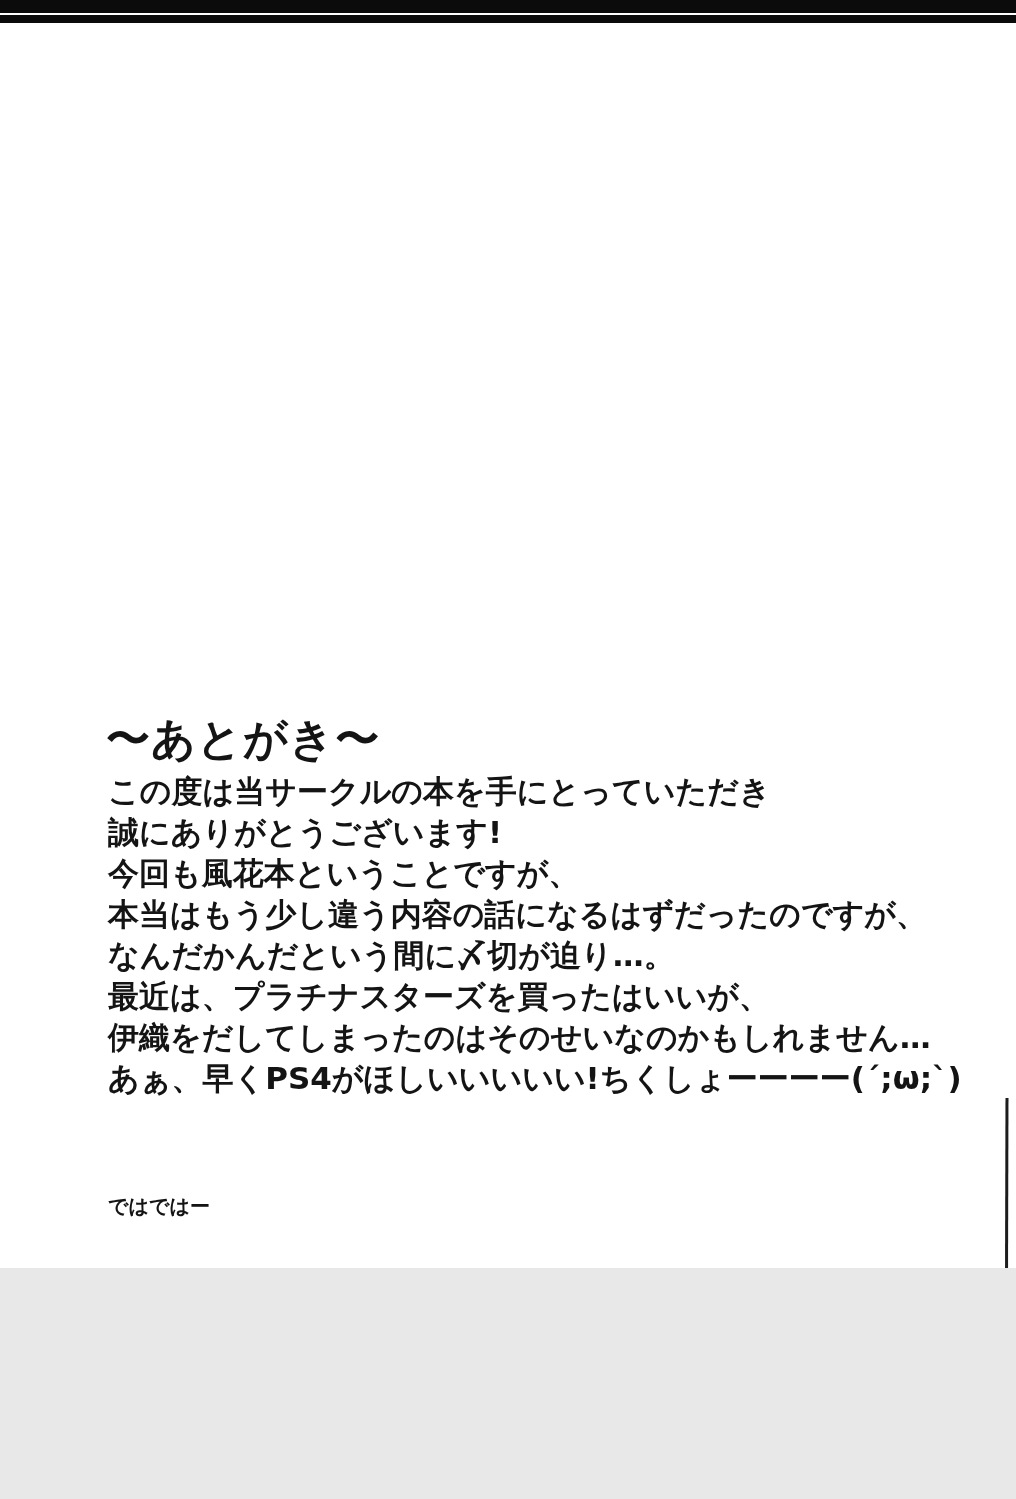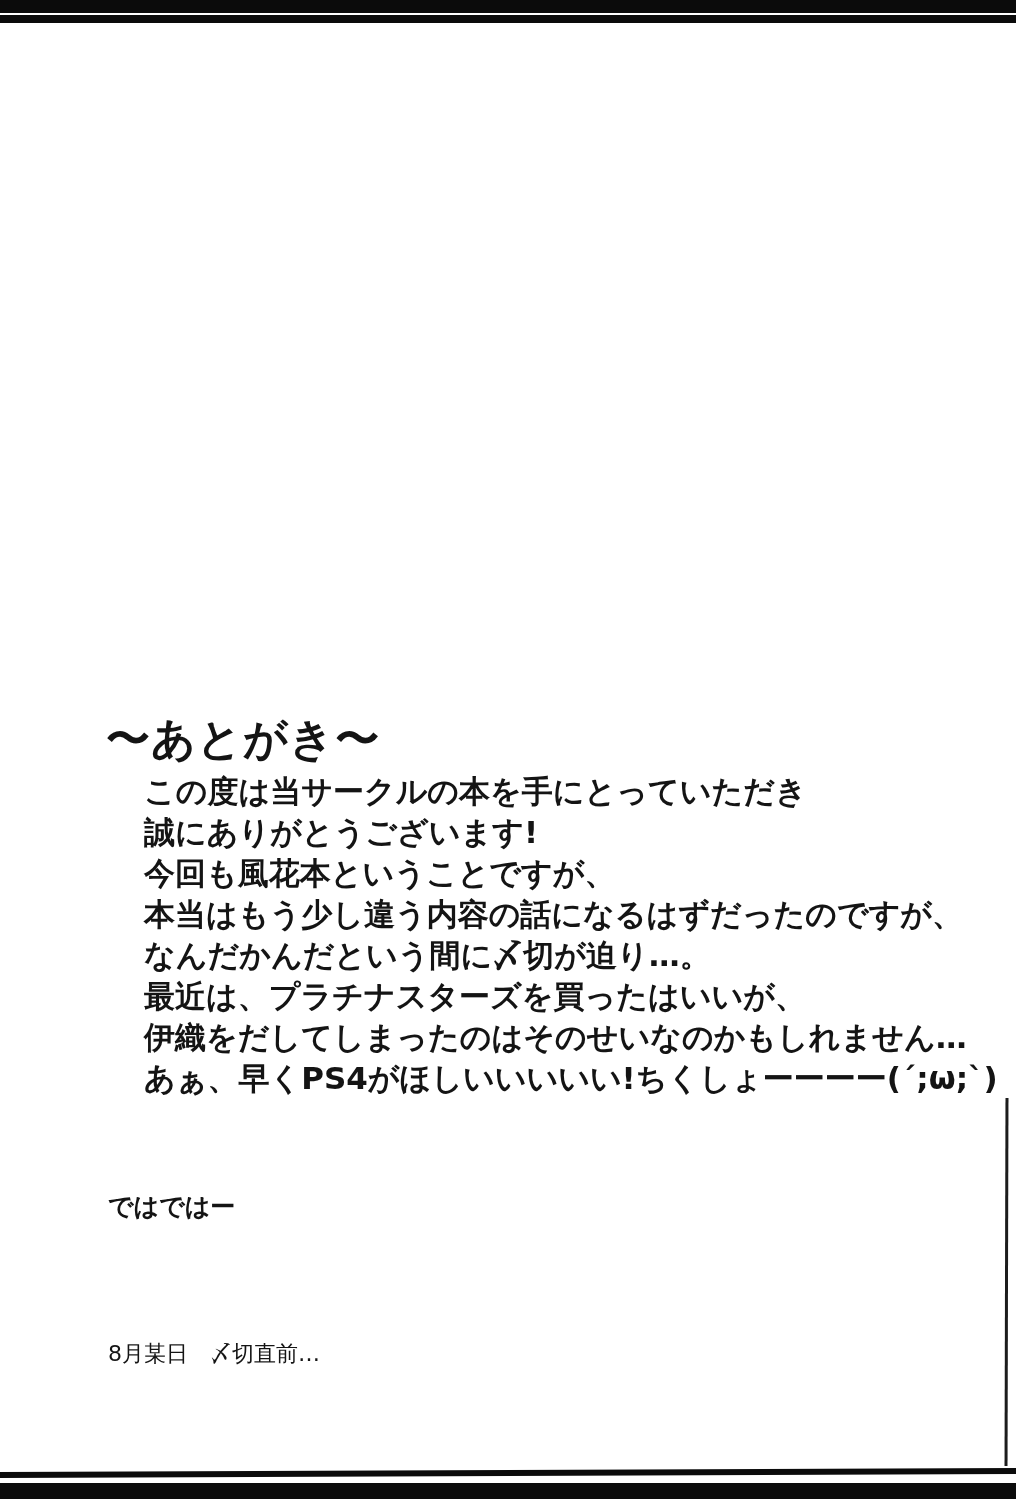--- a/index.html
+++ b/index.html
@@ -1,19 +1,19 @@
 <!DOCTYPE html>
 <html lang="ja"><head>
 <meta charset="utf-8">
 <style>
   html, body { margin: 0; padding: 0; background: #e8e8e8; }
   .page {
     position: relative;
     width: 1016px;
-    height: 1499px;
+    height: 1268px;
     margin: 0 auto;
     background: #ffffff;
     overflow: hidden;
     font-family: "DejaVu Sans", sans-serif;
     color: #141414;
   }
   
   .bar-top    { position: absolute; left: 0; top: 0;    width: 1016px; height: 13px; background: #0b0b0b; }
   .line-top   { position: absolute; left: 0; top: 15px; width: 1016px; height: 8px;  background: #0b0b0b; }
   .line-bottom{ position: absolute; left: -4px; top: 1470px; width: 1026px; height: 6px; background: #0b0b0b;
@@ -24,25 +24,24 @@
   
   .title {
     position: absolute; left: 106px; top: 688px;
     font-size: 44px; font-weight: 700; line-height: 1.0;
     letter-spacing: 1px; white-space: nowrap;
   }
   .body-text {
     position: absolute; left: 108px; top: 771px;
     font-size: 31px; font-weight: 700; line-height: 41px;
     white-space: nowrap;
-    margin-left: 36px;
   }
   .closing {
     position: absolute; left: 108px; top: 1186px;
-    font-size: 25px; font-weight: 700; line-height: 41px; white-space: nowrap;
+    font-size: 20px; font-weight: 700; line-height: 41px; white-space: nowrap;
   }
   .date-note {
     position: absolute; left: 108px; top: 1333px;
     font-size: 22px; font-weight: 400; line-height: 41px; white-space: nowrap;
   }
 </style>
 </head>
 <body>
 
 <div class="page">

